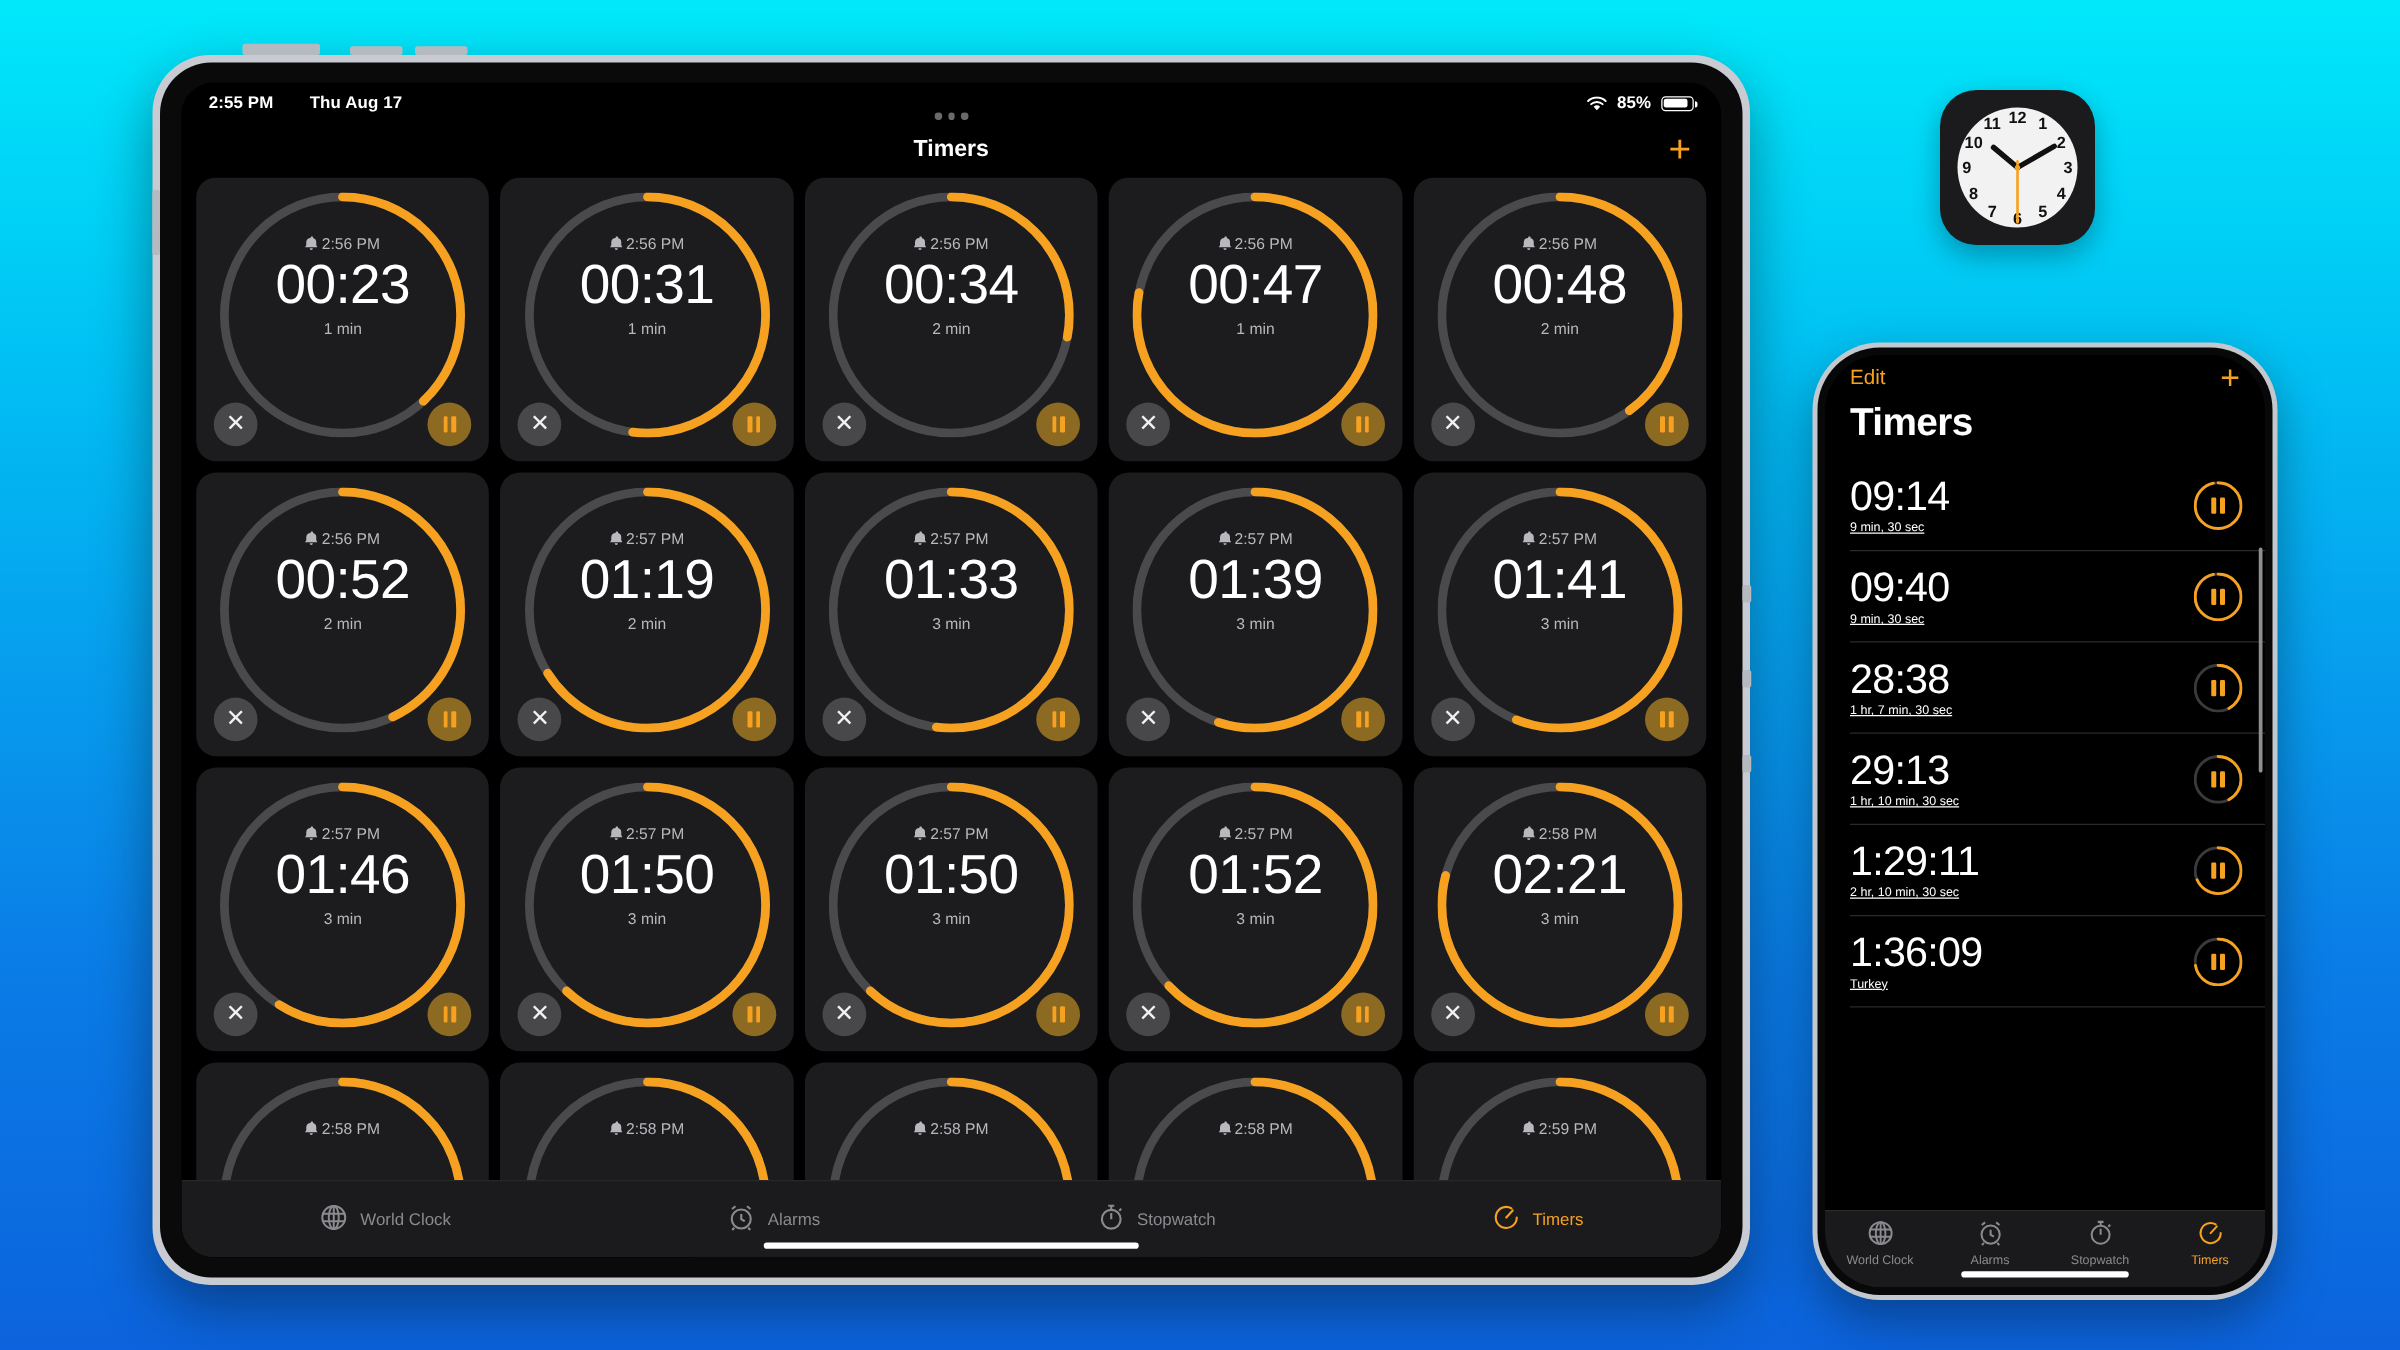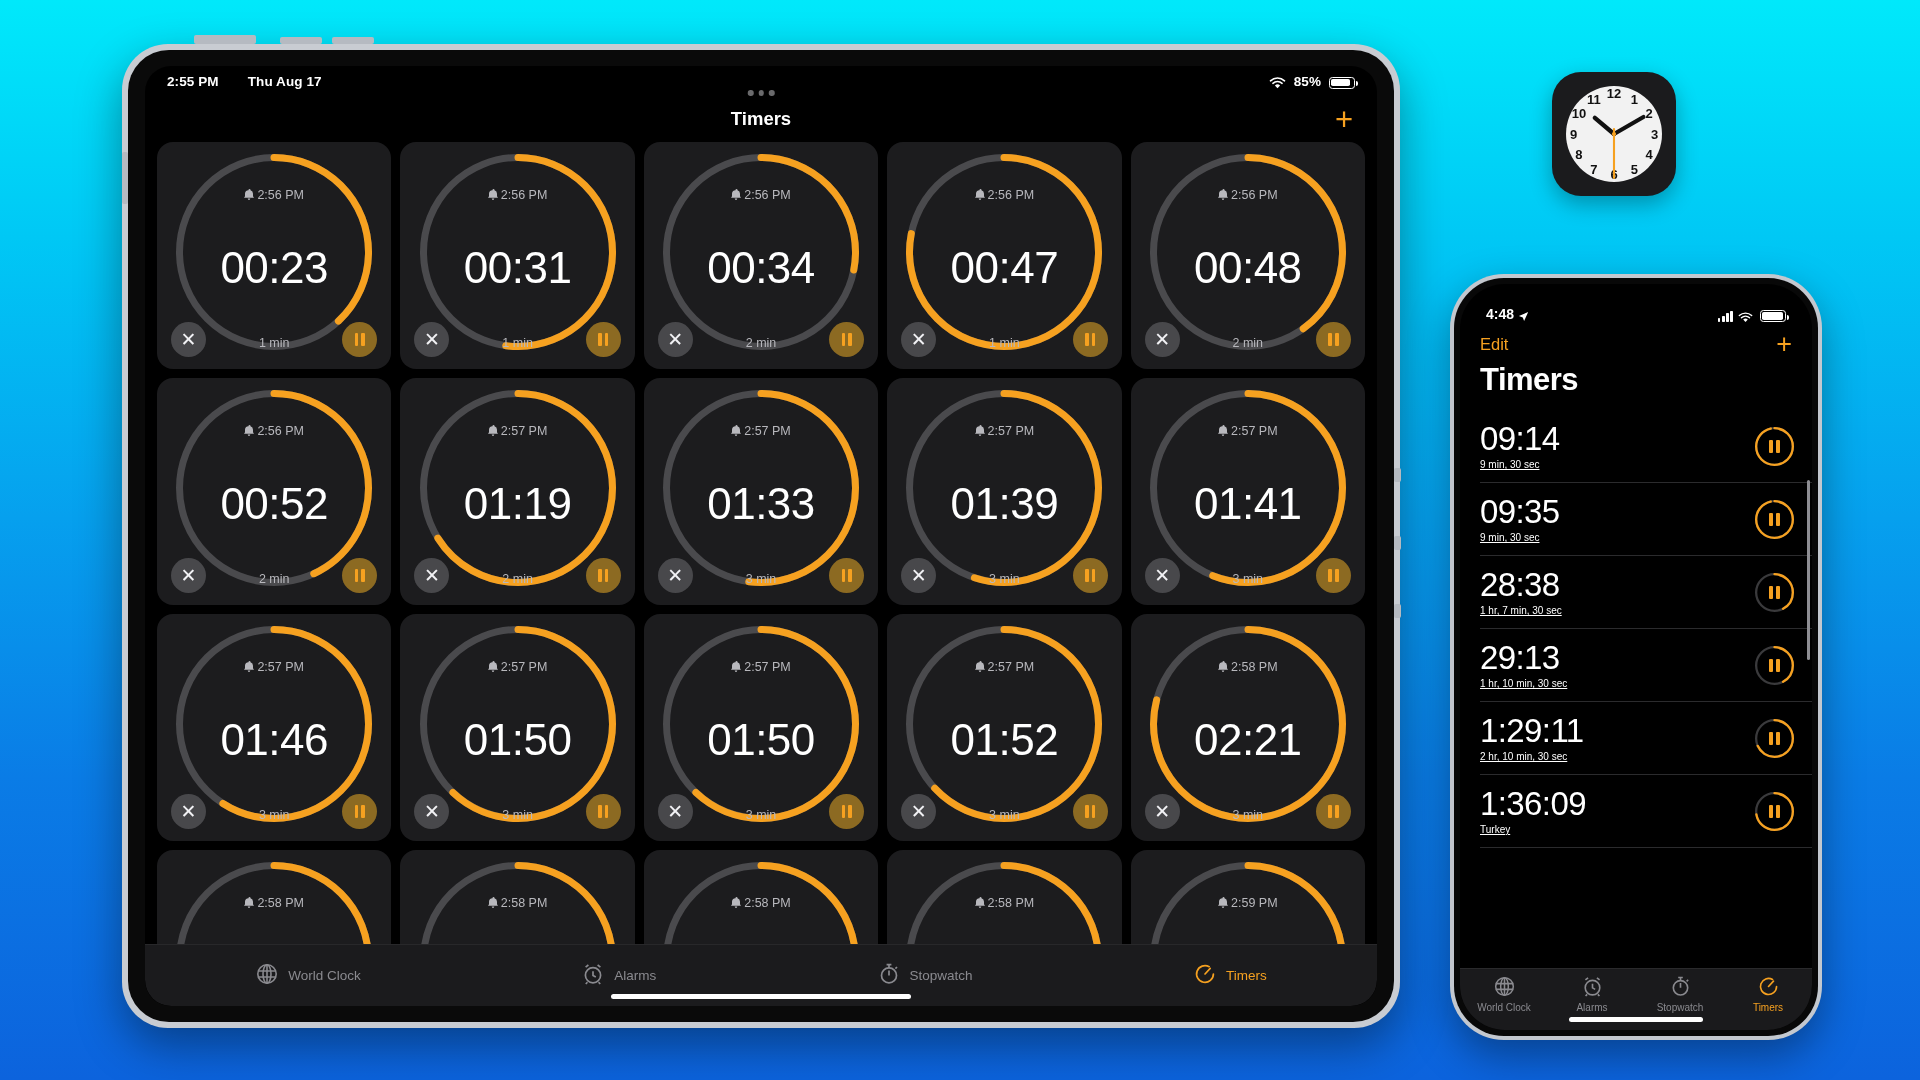--- a/index.html
+++ b/index.html
@@ -95,21 +95,21 @@
   .tcard {
     background: #1c1c1e;
     border-radius: 16px;
     height: 227px;
     position: relative;
     overflow: hidden;
   }
   .tcard-ring { position: absolute; left: 50%; top: 12px; transform: translateX(-50%); }
   .tcard-center {
     position: absolute; left: 0; right: 0; top: 46px;
-    display: flex; flex-direction: column; align-items: center; gap: 40px;
+    display: flex; flex-direction: column; align-items: center;
   }
   .tcard-alarm {
     display: flex; align-items: center; gap: 3px;
     color: #b8b8bd; font-size: 12.5px; font-weight: 500;
   }
   .bell-ico { display:inline-block; width: 10px; height: 12px; }
   .tcard-time {
     color: #fff; font-size: 44px; font-weight: 300;
     letter-spacing: -.5px; line-height: 1.08; margin-top: 2px;
     font-variant-numeric: tabular-nums;
@@ -796,49 +796,20 @@
           <div id="ipad-homebar"></div>
         </div>
     </div>
   </div>
 </div>
 
 <div id="iphone-device">
   <div id="iphone-bezel">
     <div id="iphone-screen">
 
-      <div id="iphone-statusbar">
-        <div id="dyn-island"></div>
-        <div id="iphone-time">
-          <span>4:48</span>
-          <span class="loc-arrow">
-            <svg width="11" height="11" viewBox="0 0 11 11">
-                <path d="M10.2 1 .9 5.1l3.9 1.3L6.1 10z" fill="#fff"></path>
-              </svg>
-          </span>
-        </div>
-        <div id="iphone-status-right">
-          <span class="sig-bars">
-              <i></i>
-              <i></i>
-              <i></i>
-              <i></i>
-            </span>
-          <span class="wifi-glyph">
-            <svg width="15" height="11" viewBox="0 0 17 12">
-                <path d="M8.5 11.2 5.9 8.4a3.9 3.9 0 0 1 5.2 0z" fill="#fff"></path>
-                <path d="M3.9 6.3a6.8 6.8 0 0 1 9.2 0" stroke="#fff" stroke-width="1.6" fill="none" stroke-linecap="round"></path>
-                <path d="M1.5 3.8a10.3 10.3 0 0 1 14 0" stroke="#fff" stroke-width="1.6" fill="none" stroke-linecap="round"></path>
-              </svg>
-          </span>
-          <span class="batt-glyph">
-              <i class="batt-fill" style="width:86%"></i>
-            </span>
-        </div>
-      </div>
 
       <div id="iphone-topbar">
         <div id="iphone-edit">Edit</div>
         <div id="iphone-add">+</div>
       </div>
 
       <div id="iphone-title">Timers</div>
 
       <div id="iphone-list">
         <div id="iphone-scrollbar"></div>
@@ -855,21 +826,21 @@
        <span class="prow-pg">
                 <span class="pg">
                   <i></i>
                   <i></i>
                 </span>
               </span>
      </div>
           </div>
           <div class="prow">
             <div class="prow-texts">
-       <div class="prow-time">09:35</div>
+       <div class="prow-time">09:40</div>
        <div class="prow-label">9 min, 30 sec</div>
      </div>
      <div class="prow-btn">
        <span><svg width="39" height="39" viewBox="0 0 39 39">
     <circle cx="19.5" cy="19.5" r="18.35" fill="none" stroke="#3a3a3c" stroke-width="2.3"></circle>
     <circle cx="19.5" cy="19.5" r="18.35" fill="none" stroke="#f6a120" stroke-width="2.3" stroke-linecap="round" stroke-dasharray="110.6845923712756 115.29645038674542" transform="rotate(-90 19.5 19.5)"></circle>
   </svg></span>
        <span class="prow-pg">
                 <span class="pg">
                   <i></i>

